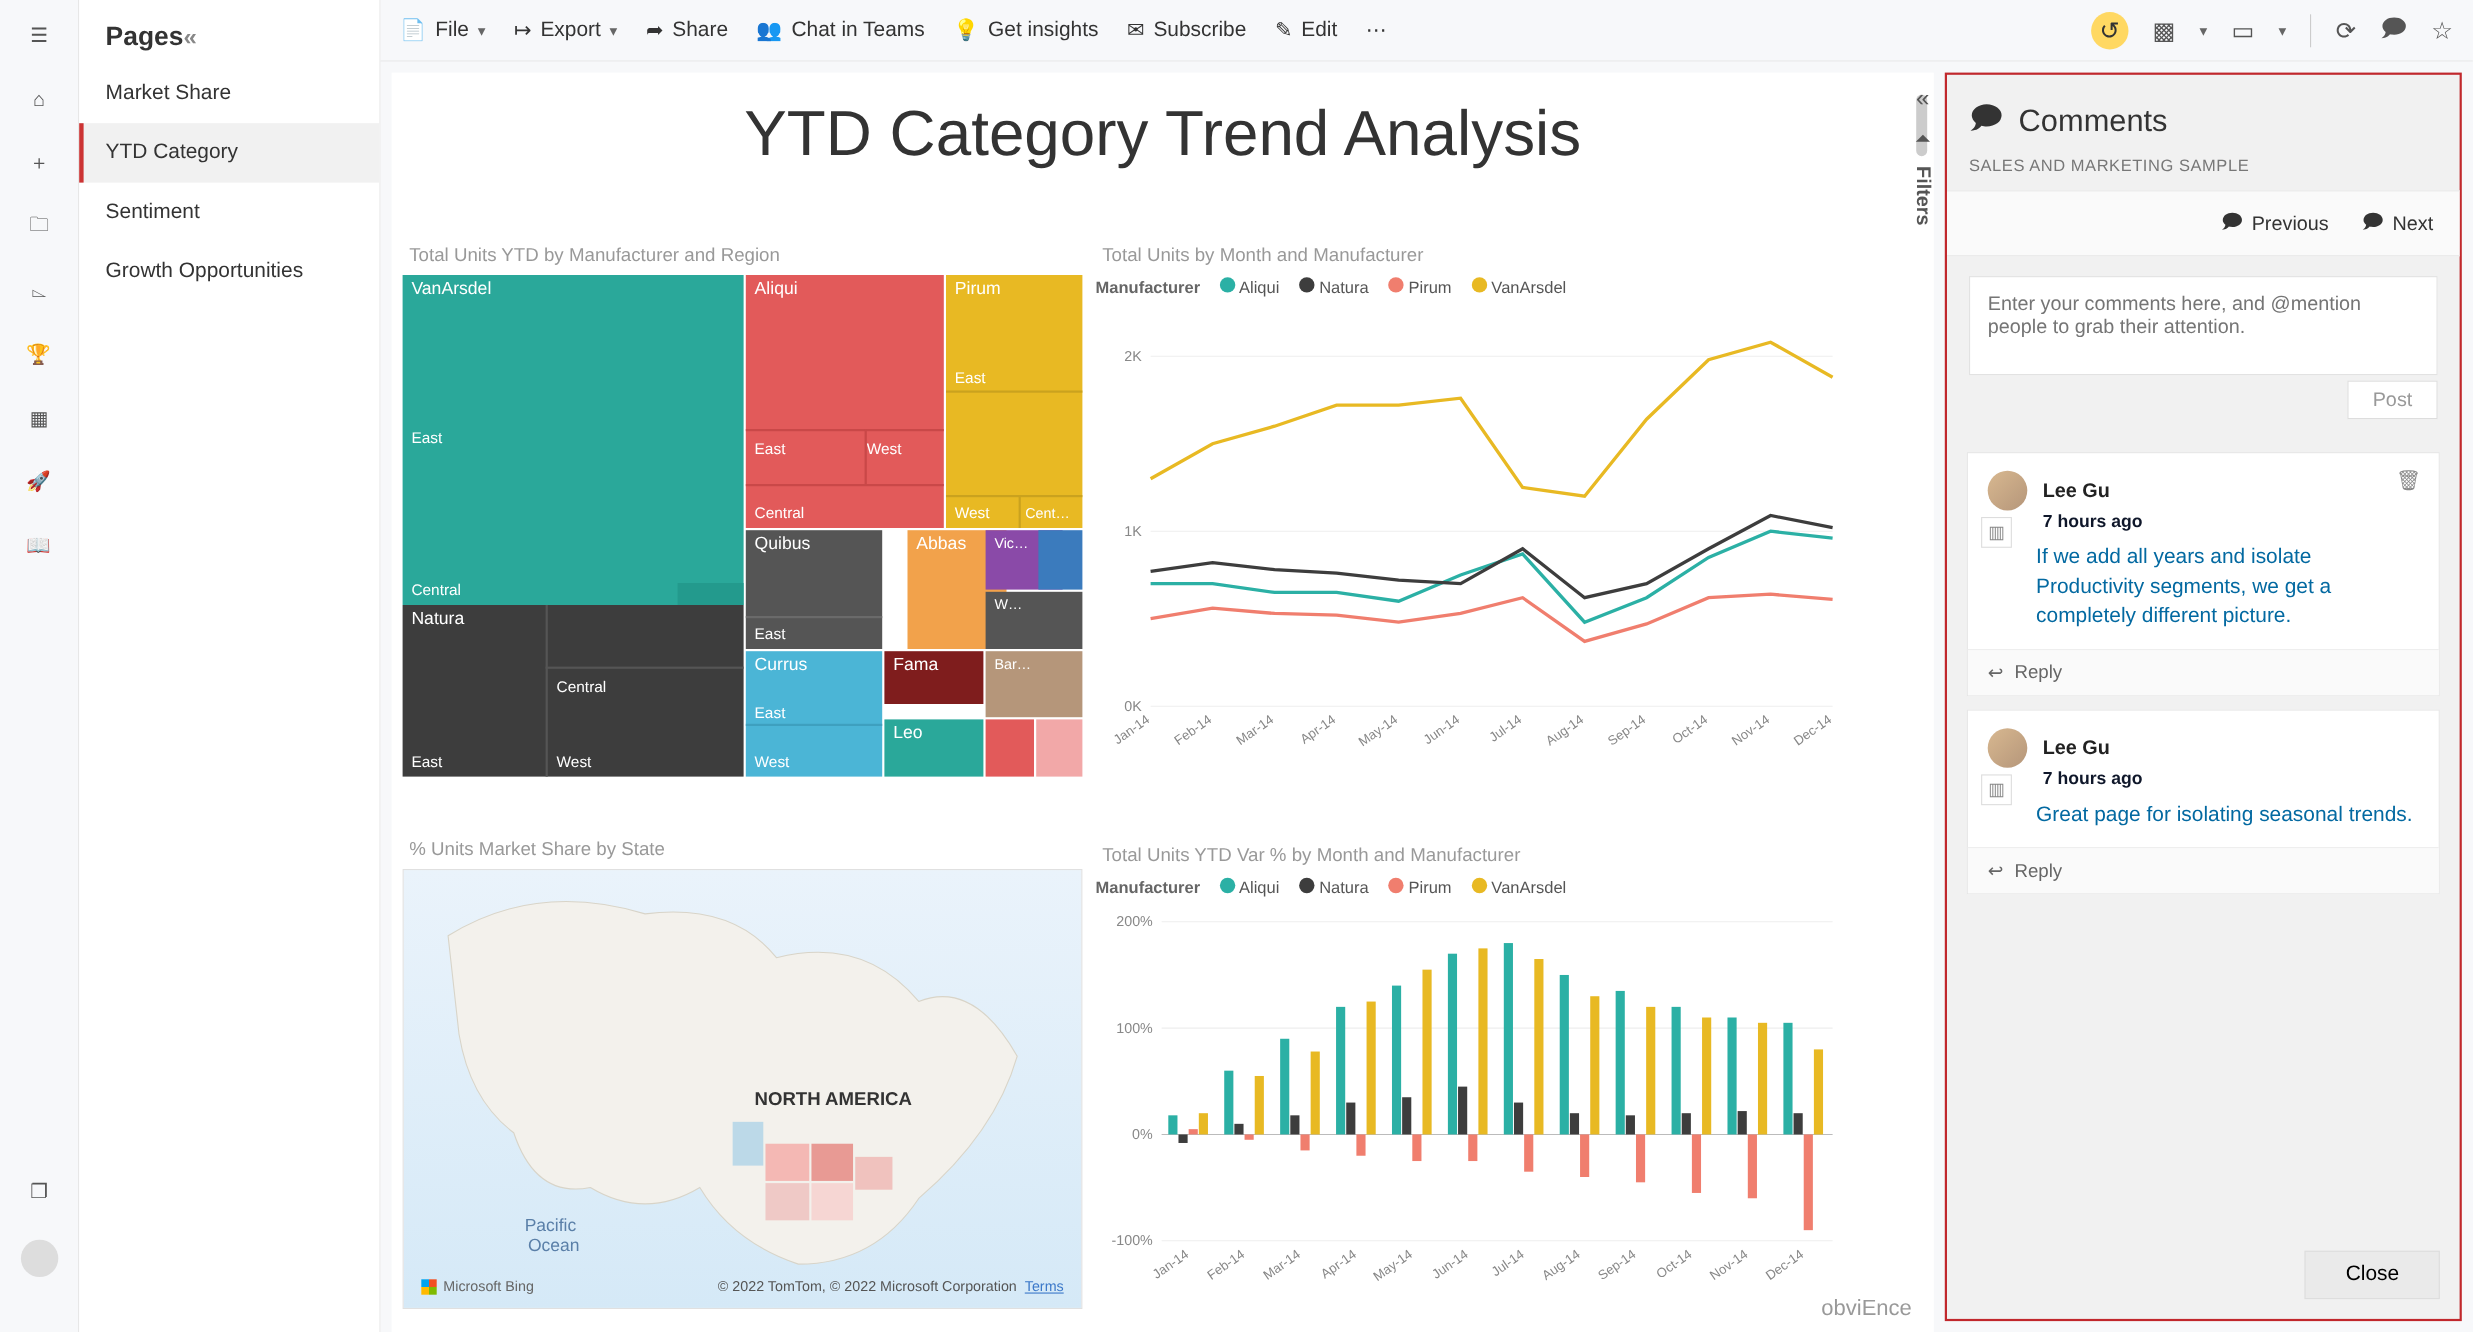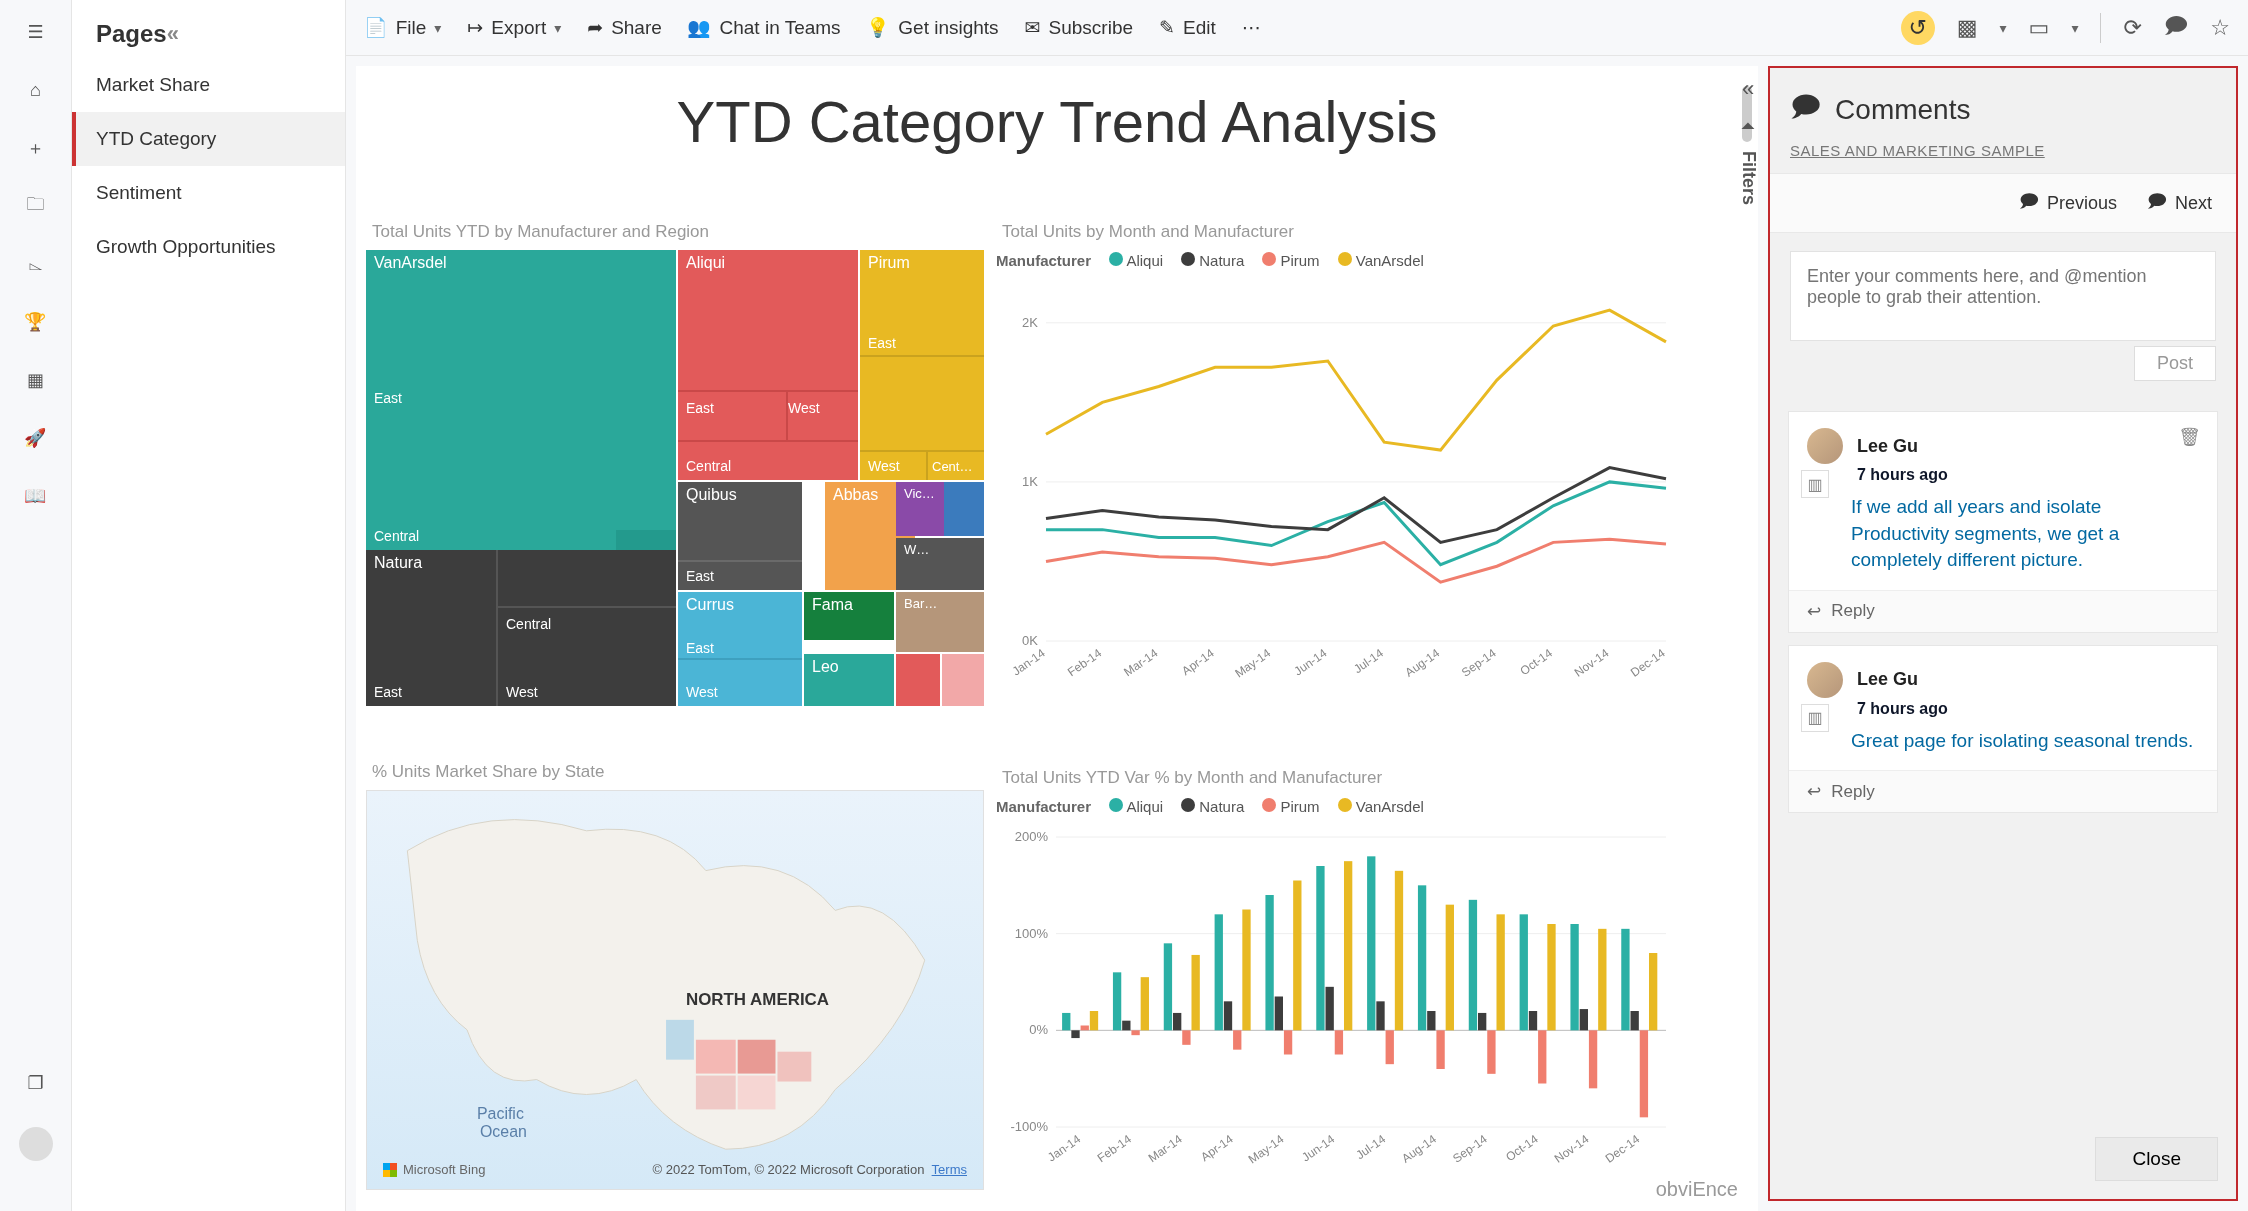--- a/index.html
+++ b/index.html
@@ -147,21 +147,21 @@
   background:#f1f1f1;
   border:2px solid #c1282d;
 }
 .cp-header {
   display:flex; align-items:center; gap:14px;
   padding: 18px 20px 8px 20px;
   font-size:28px; font-weight:400; color:#333;
 }
 .cp-sub {
   padding: 0 19px 14px 20px;
-  font-size:15px; color:#777; letter-spacing:0.5px;text-decoration:underline;
+  font-size:15px; color:#777; letter-spacing:0.5px;
 }
 .cp-nav {
   display:flex; justify-content:flex-end; gap:30px;
   padding: 14px 24px; background:#fafafa; border-top:1px solid #e8e8e8; border-bottom:1px solid #e8e8e8;
   font-size:18px; color:#333;
 }
 .cp-nav .nav-btn { display:flex; align-items:center; gap:8px; cursor:pointer; }
 
 .cp-input-block { padding: 18px 20px; }
 .cp-textarea {
@@ -355,21 +355,21 @@
           <span class="tm-label-top" style="font-size:13px;">W…</span>
         </div>
 
         <div class="tm-box" style="left:312px;top:342px;width:124px;height:114px;background:#4bb5d6;">
           <span class="tm-label-top">Currus</span>
           <span style="position:absolute;left:8px;top:48px;font-size:14px;">East</span>
           <span style="position:absolute;left:8px;bottom:6px;font-size:14px;">West</span>
         </div>
         <div style="position:absolute;left:312px;top:408px;width:124px;height:2px;background:#3ea0bf;"></div>
 
-        <div class="tm-box" style="left:438px;top:342px;width:90px;height:48px;background:#15803d;">
+        <div class="tm-box" style="left:438px;top:342px;width:90px;height:48px;background:#7f1d1d;">
           <span class="tm-label-top">Fama</span>
         </div>
 
         <div class="tm-box" style="left:530px;top:342px;width:88px;height:60px;background:#b5967a;">
           <span class="tm-label-top" style="font-size:13px;">Bar…</span>
         </div>
 
         <div class="tm-box" style="left:438px;top:404px;width:90px;height:52px;background:#2aa89a;">
           <span class="tm-label-top">Leo</span>
         </div>

